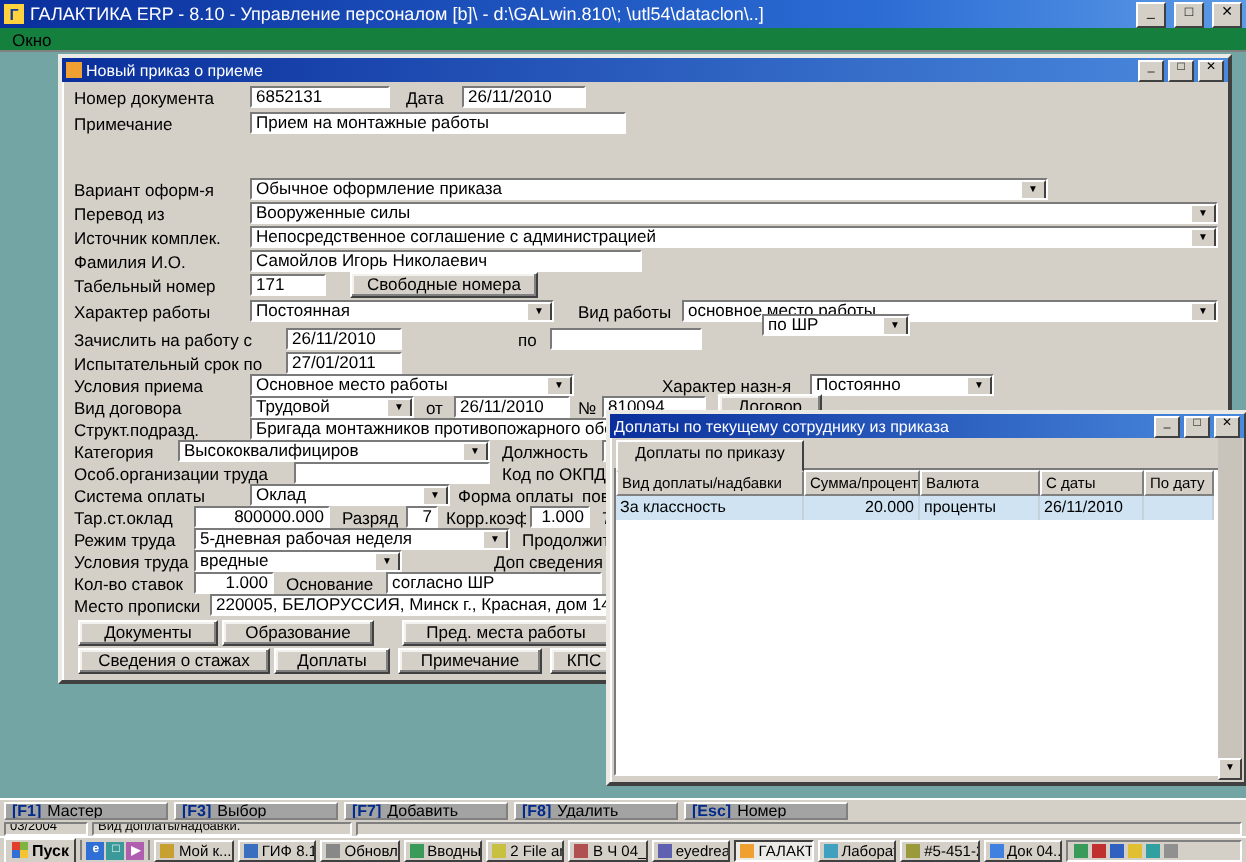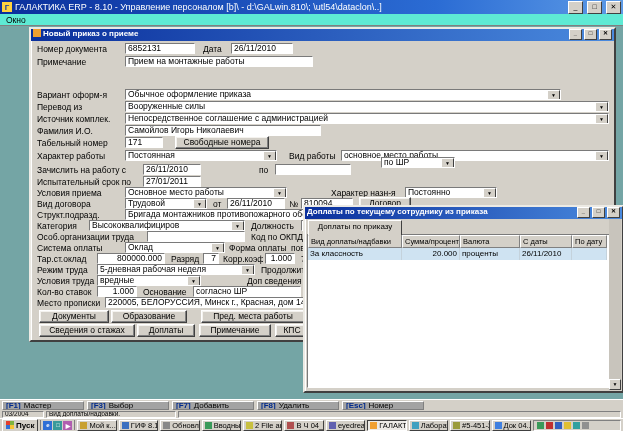--- a/index.html
+++ b/index.html
@@ -3,25 +3,25 @@
 <meta charset="utf-8">
 <style>
   html,body{margin:0;padding:0}
   body{width:623px;height:431px;overflow:hidden;font-family:"Liberation Sans",sans-serif}
   .screen{position:relative;width:623px;height:431px;background:#74a5a5;overflow:hidden;font-size:9px;color:#000}
   
   .titlebar{position:absolute;left:0;top:0;width:100%;height:14px;background:linear-gradient(90deg,#0a2f9c 0%,#2b6cd4 70%,#5d9be6 100%);color:#fff;display:flex;align-items:center;gap:3px;padding:0 2px;box-sizing:border-box}
   .ttext{font-weight:normal;font-size:9px;white-space:nowrap;overflow:hidden;flex:1}
   .appicon{width:10px;height:10px;background:#ffd23e;color:#123a9e;font-weight:bold;font-size:8px;display:flex;align-items:center;justify-content:center;flex:none}
   .tbtn{width:13px;height:11px;background:#d4d0c8;border:1px solid;border-color:#fff #404040 #404040 #fff;color:#000;font-size:7px;line-height:9px;text-align:center;margin-left:1px;flex:none}
-  .menubar{position:absolute;left:0;top:14px;width:100%;height:12px;background:#5eead4;border-bottom:1px solid #808080;box-sizing:border-box;display:flex;align-items:center;padding:0 6px;font-size:8.5px}
+  .menubar{position:absolute;left:0;top:14px;width:100%;height:12px;background:#15803d;border-bottom:1px solid #808080;box-sizing:border-box;display:flex;align-items:center;padding:0 6px;font-size:8.5px}
   .workspace{position:absolute;left:0;top:26px;width:100%;height:373px;overflow:hidden}
   
   .win{position:absolute;background:#d4d0c8;border:2px solid;border-color:#eceae4 #404040 #404040 #eceae4;box-shadow:inset 1px 1px 0 #fff}
-  .wtitle{position:absolute;left:0;top:0;right:0;height:12px;background:linear-gradient(90deg,#0a2f9c,#4a8ade);color:#fff;font-weight:bold;font-size:8px;display:flex;gap:2px;padding:0 2px;box-sizing:border-box;z-index:2}
+  .wtitle{position:absolute;left:0;top:0;right:0;height:12px;background:linear-gradient(90deg,#0a2f9c,#4a8ade);color:#fff;font-weight:normal;font-size:8px;display:flex;align-items:center;gap:2px;padding:0 2px;box-sizing:border-box;z-index:2}
   .wttext{flex:1;white-space:nowrap;overflow:hidden}
   .wbtn{width:11px;height:9px;background:#d4d0c8;border:1px solid;border-color:#fff #404040 #404040 #fff;font-size:6px;line-height:7px;text-align:center;color:#000;flex:none}
   .wicon{width:8px;height:8px;background:#f0a030;flex:none}
   
   .l{position:absolute;height:11px;line-height:11px;white-space:nowrap;overflow:hidden;font-size:8.5px}
   .i{position:absolute;height:11px;background:#fff;border:1px solid;border-color:#7a7a7a #fff #fff #7a7a7a;font-size:8.5px;line-height:9px;padding:0 2px;white-space:nowrap;overflow:hidden;box-sizing:border-box}
   .num{text-align:right}
   .dd{padding-right:12px}
   .dda{position:absolute;right:0;top:0;width:11px;height:9px;background:#d4d0c8;border:1px solid;border-color:#fff #404040 #404040 #fff;font-size:5px;line-height:8px;text-align:center;color:#000}
   .b{position:absolute;height:13px;background:#d4d0c8;border:1px solid;border-color:#fff #404040 #404040 #fff;box-shadow:inset -1px -1px 0 #808080,inset 1px 1px 0 #f4f2ee;font-size:8.5px;line-height:11px;text-align:center;white-space:nowrap;overflow:hidden;box-sizing:border-box;cursor:default}
@@ -85,21 +85,21 @@
 
       <span class="l" style="left:6px;top:15px;width:86px">Номер документа</span>
       <span class="i" style="left:94px;top:14px;width:70px">6852131</span>
       <span class="l" style="left:172px;top:15px;width:26px">Дата</span>
       <span class="i" style="left:200px;top:14px;width:62px">26/11/2010</span>
 
       <span class="l" style="left:6px;top:28px;width:86px">Примечание</span>
       <span class="i" style="left:94px;top:27px;width:188px">Прием на монтажные работы</span>
 
       <span class="l" style="left:6px;top:61px;width:86px">Вариант оформ-я</span>
-      <span class="i dd" style="left:94px;top:60px;width:436px"><span>Обычное оформление приказа</span><span class="dda">▼</span></span>
+      <span class="i dd" style="left:94px;top:60px;width:399px"><span>Обычное оформление приказа</span><span class="dda">▼</span></span>
 
       <span class="l" style="left:6px;top:73px;width:86px">Перевод из</span>
       <span class="i dd" style="left:94px;top:72px;width:484px"><span>Вооруженные силы</span><span class="dda">▼</span></span>
 
       <span class="l" style="left:6px;top:85px;width:86px">Источник комплек.</span>
       <span class="i dd" style="left:94px;top:84px;width:484px"><span>Непосредственное соглашение с администрацией</span><span class="dda">▼</span></span>
 
       <span class="l" style="left:6px;top:97px;width:86px">Фамилия И.О.</span>
       <span class="i" style="left:94px;top:96px;width:196px">Самойлов Игорь Николаевич</span>
 

